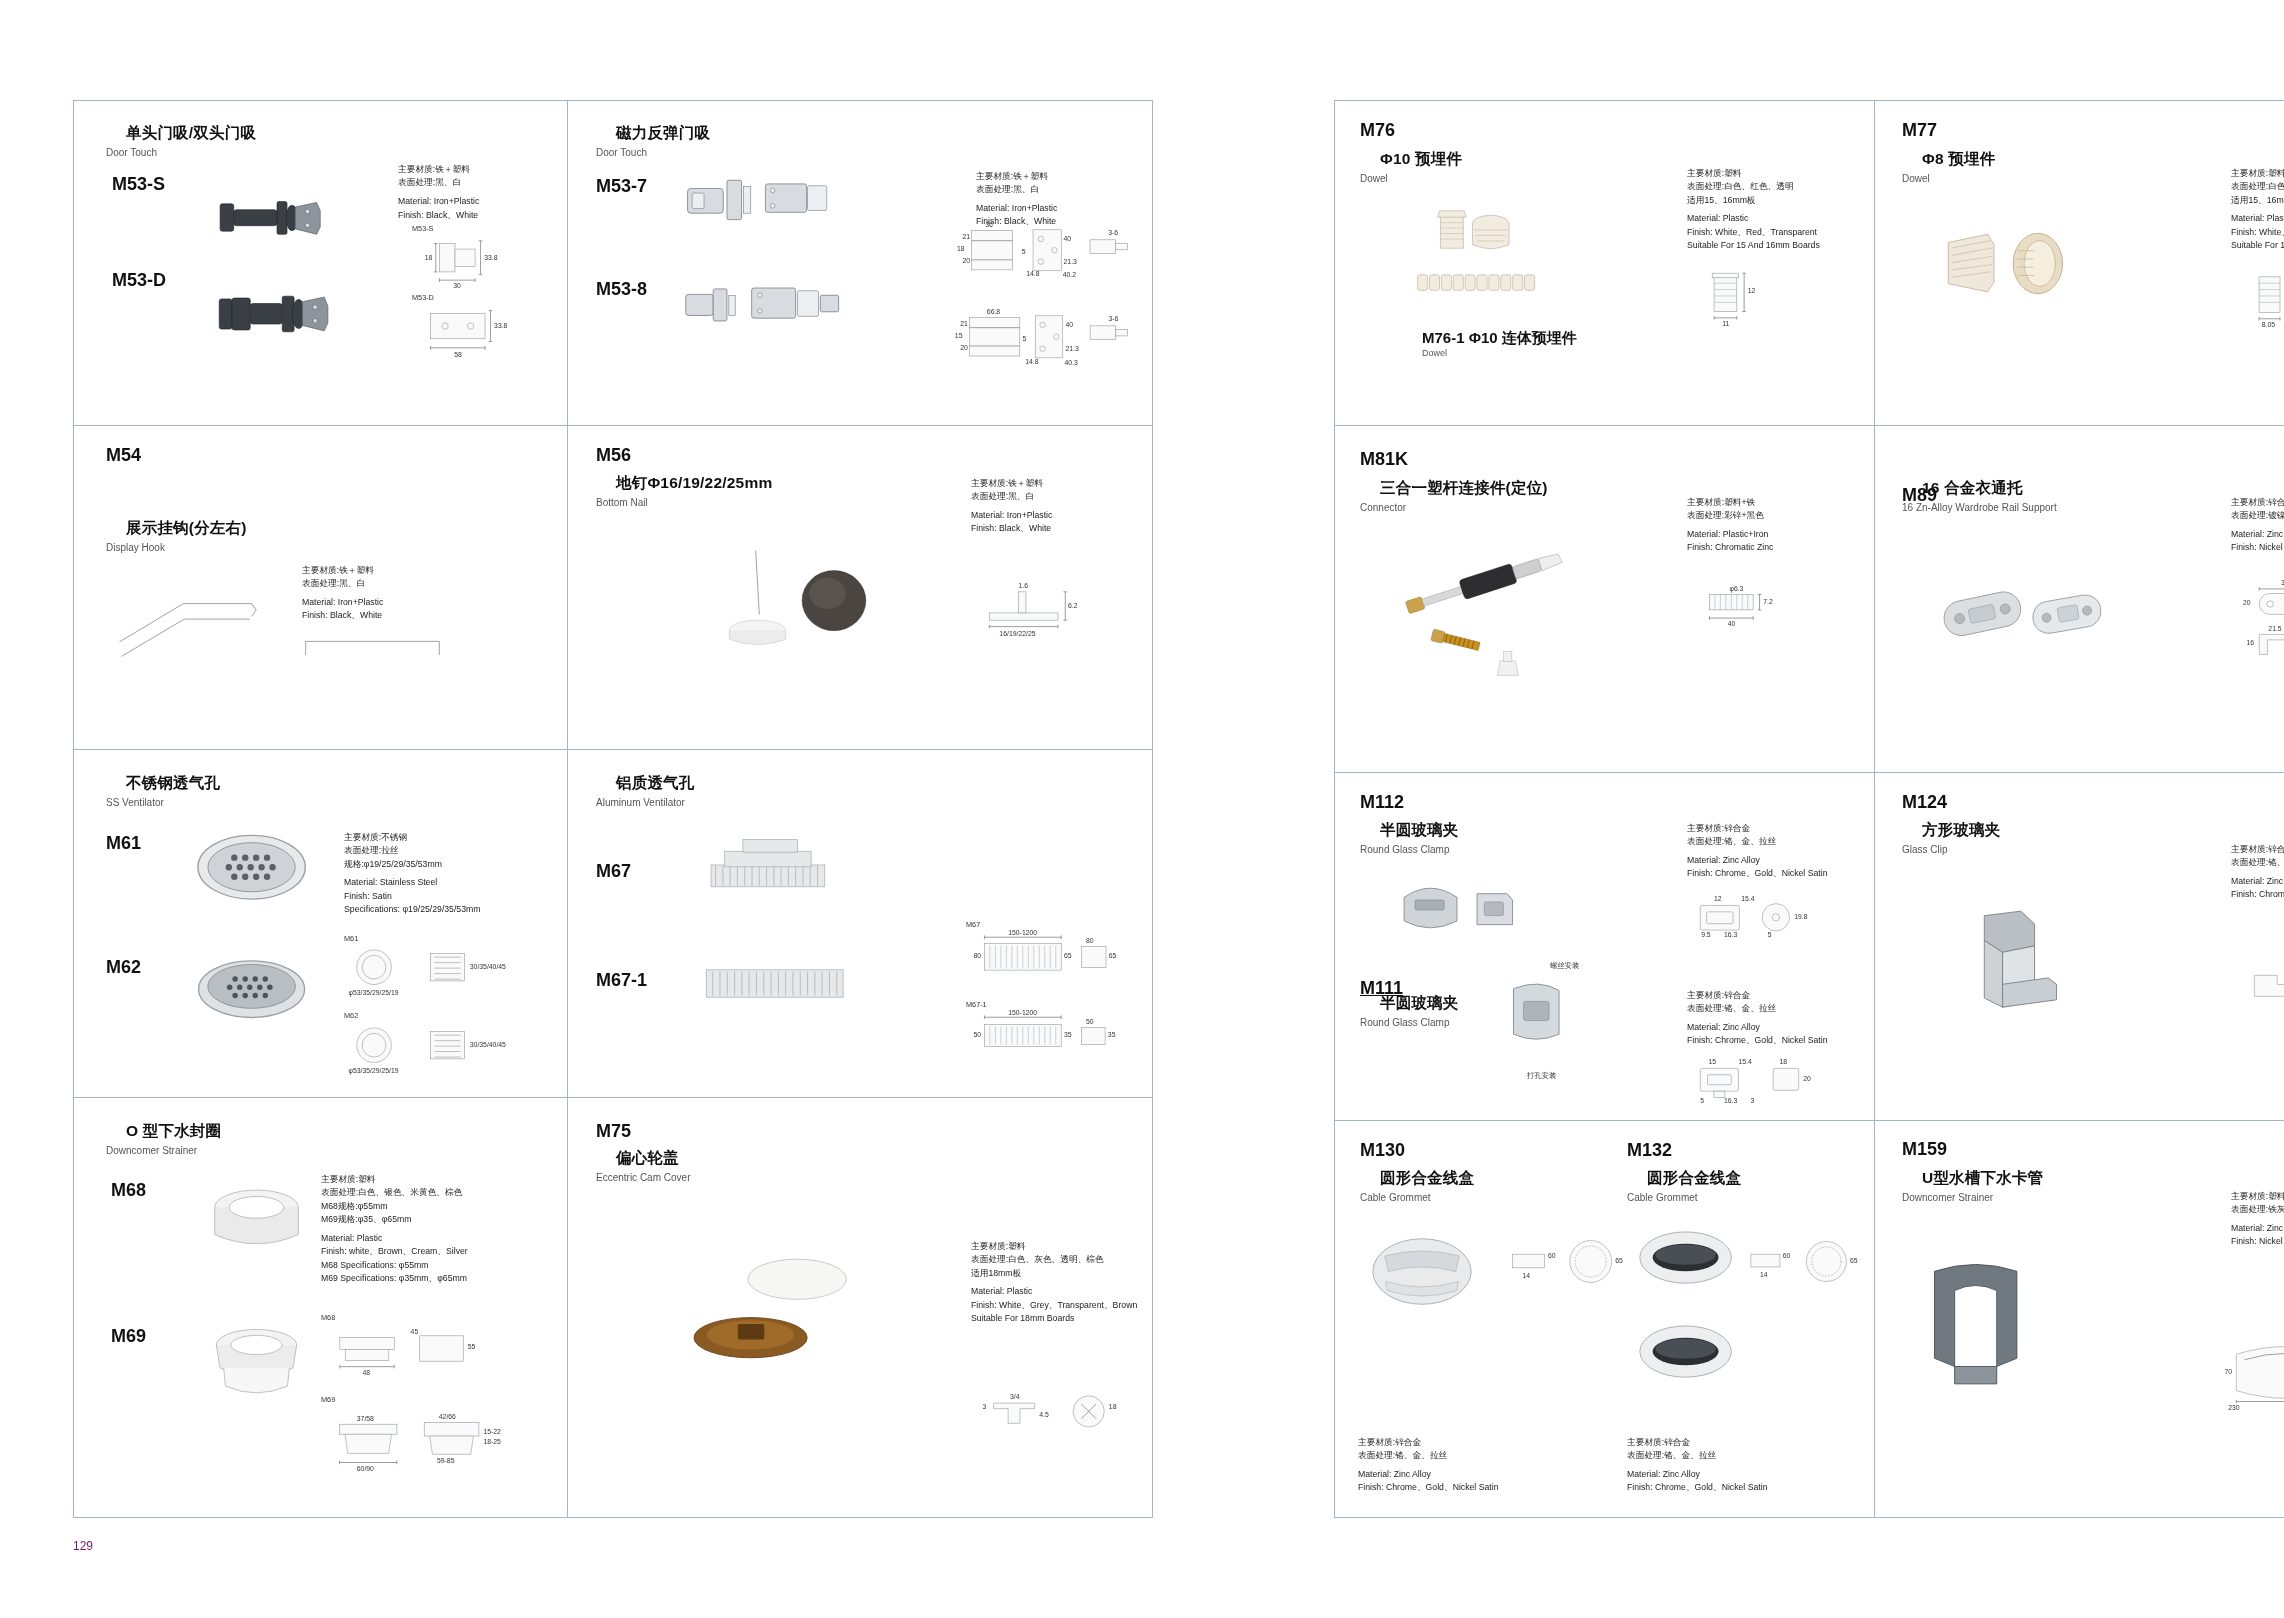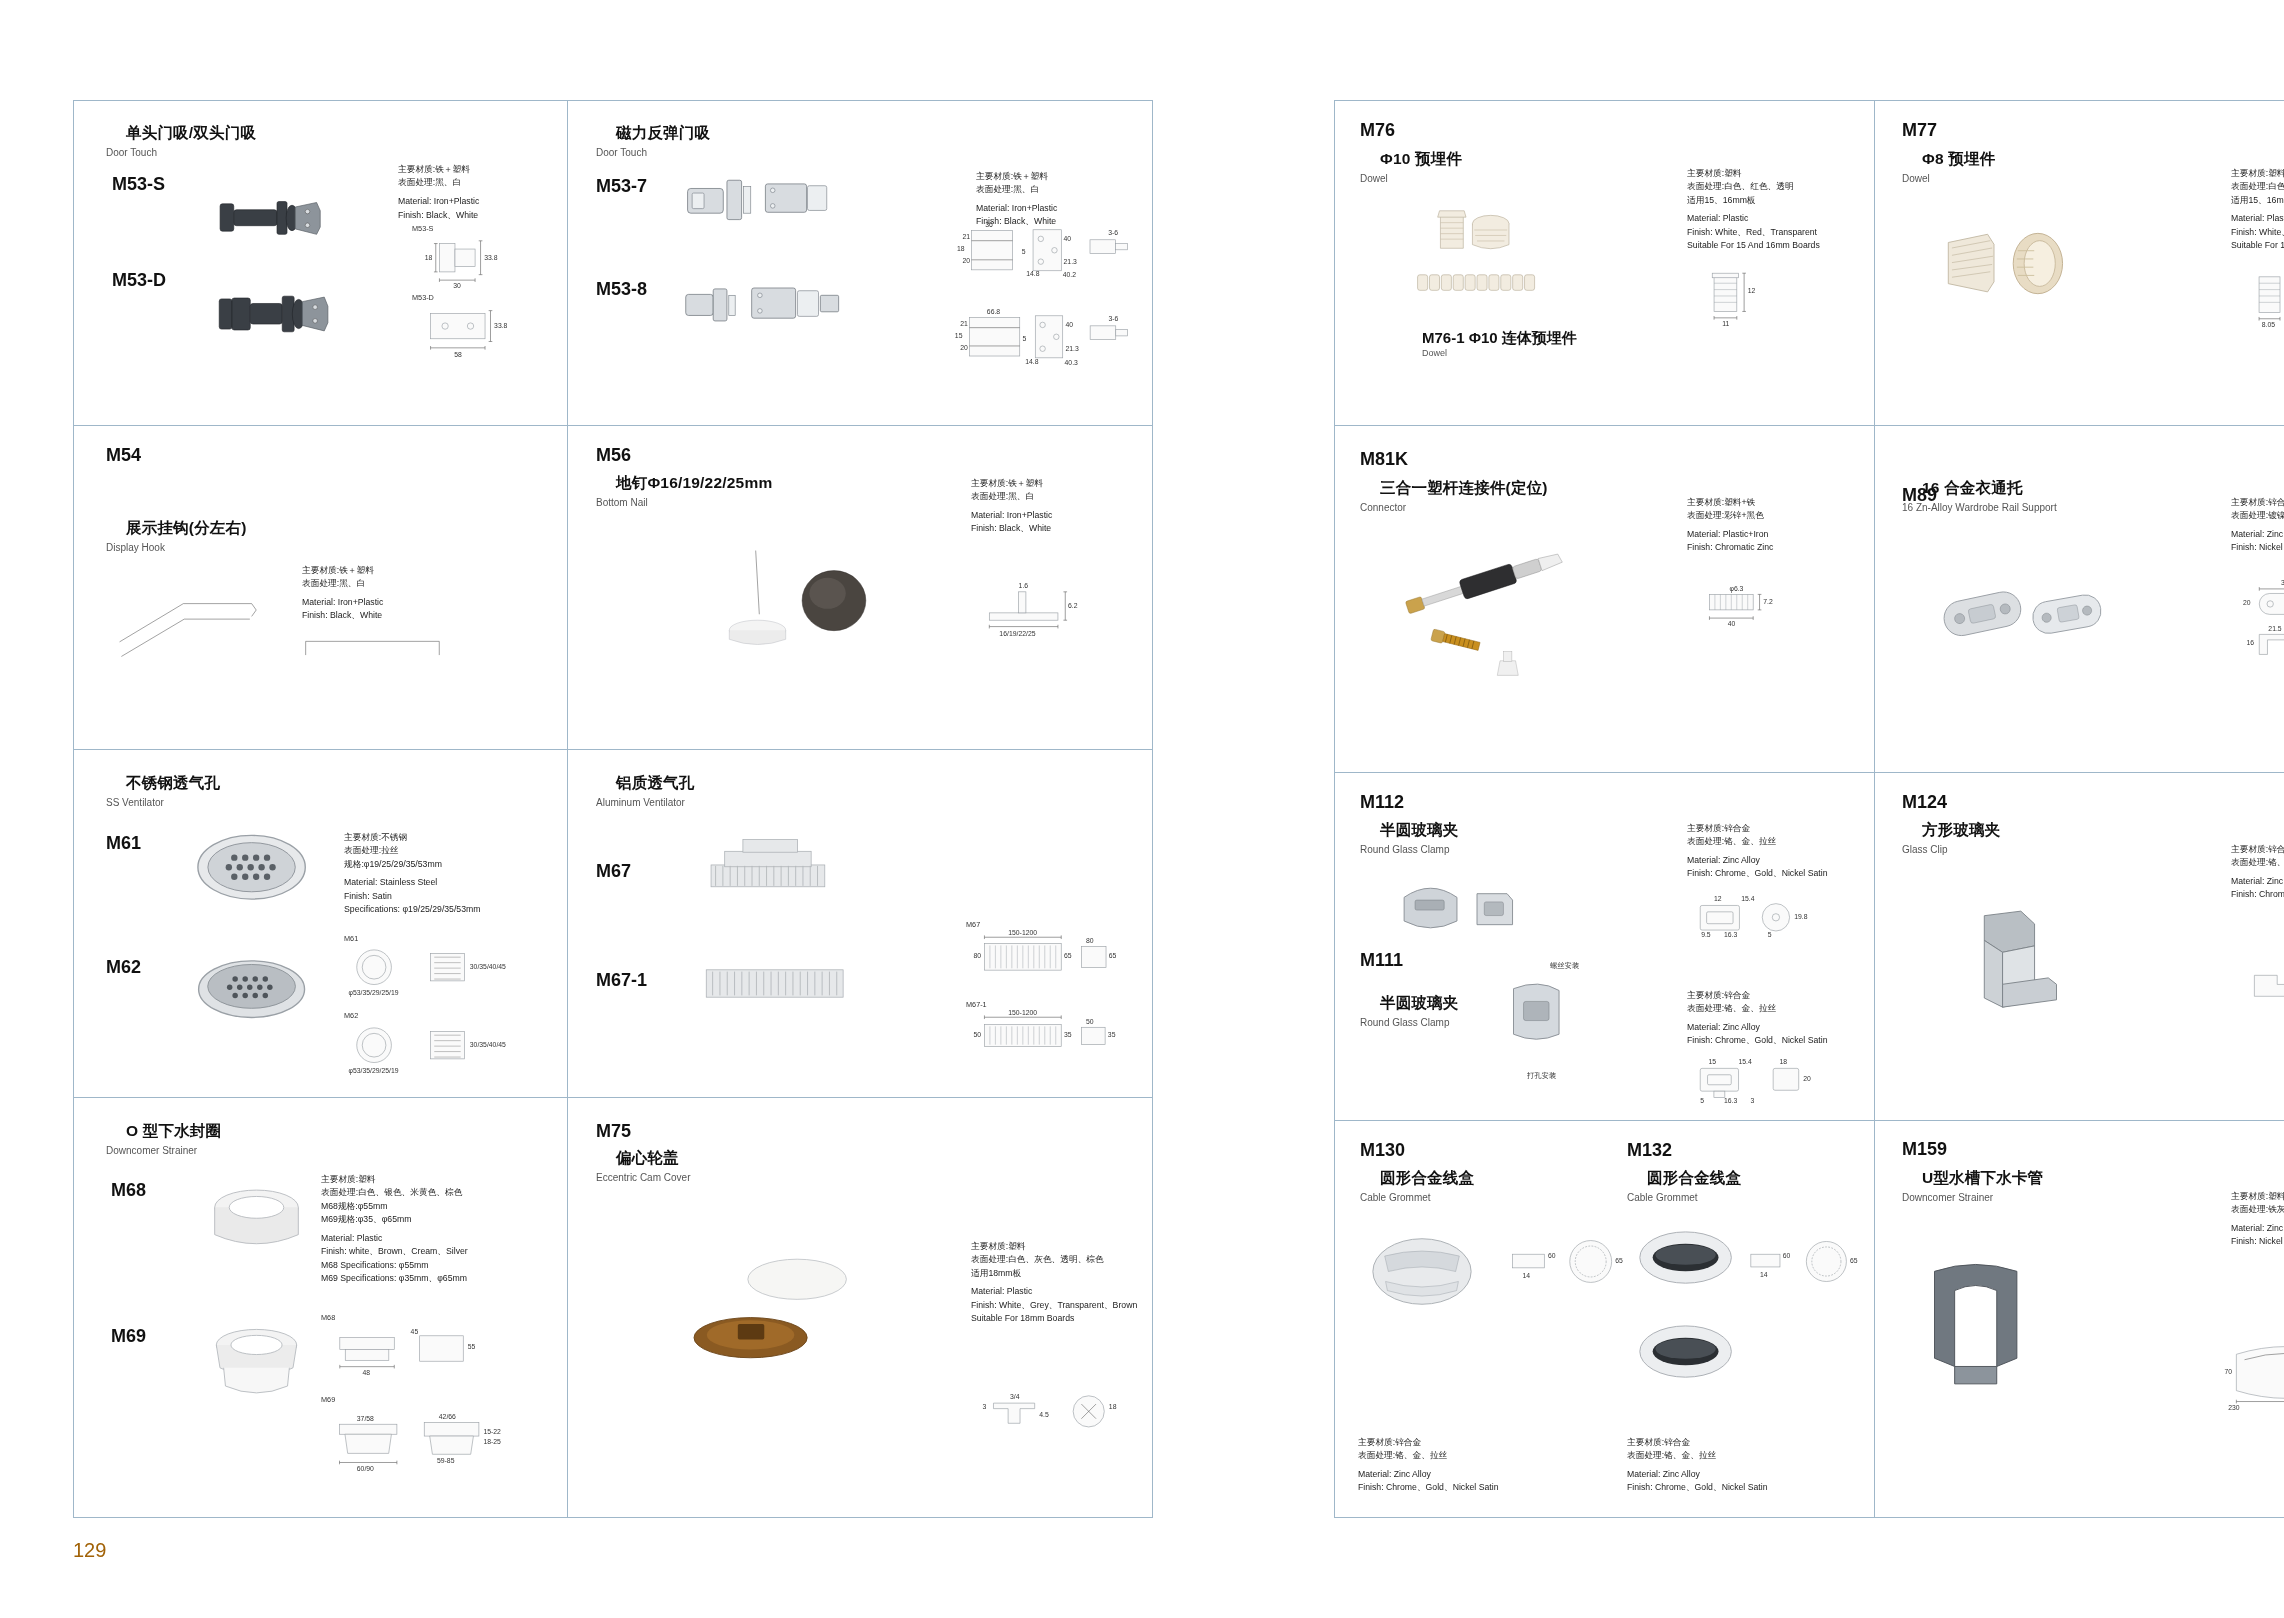--- a/index.html
+++ b/index.html
@@ -11,21 +11,21 @@
   .row{position:absolute;left:0;right:0;border-bottom:1.4px solid #9fb7c9;}
   .cellsplit{position:absolute;top:0;bottom:0;border-left:1.4px solid #9fb7c9;}
   .cell{position:absolute;overflow:hidden;}
   .t-cn{font-size:15.5px;font-weight:700;color:#111;letter-spacing:0.2px;margin-left:20px;}
   .t-en{font-size:10px;color:#555;margin-top:2.7px;}
   .code{font-size:18px;font-weight:700;color:#111;}
   .sub-cn{font-size:15px;font-weight:700;color:#111;text-align:right;}
   .sub-en{font-size:9px;color:#555;}
   .spec{font-size:8.7px;line-height:1.55;color:#222;white-space:pre-line;}
   .tiny{font-size:7.3px;color:#333;}
-  .pageno{position:absolute;font-size:20px;color:#a16207;}
+  .pageno{position:absolute;font-size:12px;color:#701a75;}
   .pageno.l{left:73px;top:1539px;}
   svg{display:block;}
   .dim{stroke:#666;stroke-width:1.4;fill:none;}
   .dimtxt{font-size:15px;fill:#333;font-family:"Liberation Sans",sans-serif;}
   .part{fill:#d8dce0;stroke:#6d747b;stroke-width:1.6;}
   .part2{fill:#eceff1;stroke:#7b828a;stroke-width:1.4;}
   .dark{fill:#3a3f45;stroke:#23262a;stroke-width:1.4;}
   .mid{fill:#8d949b;stroke:#555b61;stroke-width:1.4;}
   .ivory{fill:#f2ece0;stroke:#b8ae9b;stroke-width:1.4;}
   .white{fill:#fafafa;stroke:#9aa0a6;stroke-width:1.4;}
@@ -646,21 +646,21 @@
         <div class="t-cn">半圆玻璃夹</div>
         <div class="t-en">Round Glass Clamp</div>
       </div>
       <svg width="174" height="82" style="position:absolute;left:55px;top:96px;" viewBox="0 0 380 180">
         <path d="M30,60 Q88,20 146,60 L146,112 Q88,142 30,112 Z" fill="#cfd4d9" stroke="#878d93" stroke-width="2"></path>
         <rect x="54" y="66" width="64" height="22" rx="4" fill="#a9afb5" stroke="#6f757b"></rect>
         <path d="M190,52 L256,52 L268,66 L268,120 L190,120 Z" fill="#d9dde1" stroke="#878d93" stroke-width="2"></path>
         <rect x="206" y="70" width="42" height="30" rx="4" fill="#b3b9be" stroke="#757b81"></rect>
       </svg>
       <div class="tiny" style="position:absolute;left:215px;top:187px;">螺丝安装</div>
-      <div class="code" style="position:absolute;left:25px;top:176px;">M111</div>
+      <div class="code" style="position:absolute;left:25px;top:204px;text-decoration:underline;">M111</div>
       <div style="position:absolute;left:25px;top:219px;">
         <div class="t-cn">半圆玻璃夹</div>
         <div class="t-en">Round Glass Clamp</div>
       </div>
       <svg width="137" height="82" style="position:absolute;left:151px;top:201px;" viewBox="0 0 300 180">
         <path d="M60,30 Q116,8 160,34 L160,130 Q110,152 60,130 Z" fill="#d4d9de" stroke="#878d93" stroke-width="2"></path>
         <rect x="82" y="58" width="56" height="42" rx="5" fill="#aeb4ba" stroke="#6f757b"></rect>
       </svg>
       <div class="tiny" style="position:absolute;left:192px;top:297px;">打孔安装</div>
       <div style="position:absolute;left:352px;top:48px;width:178px;">

